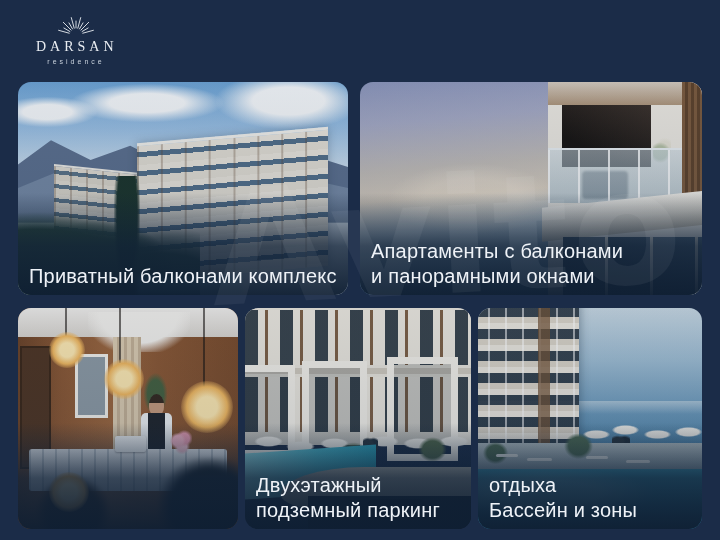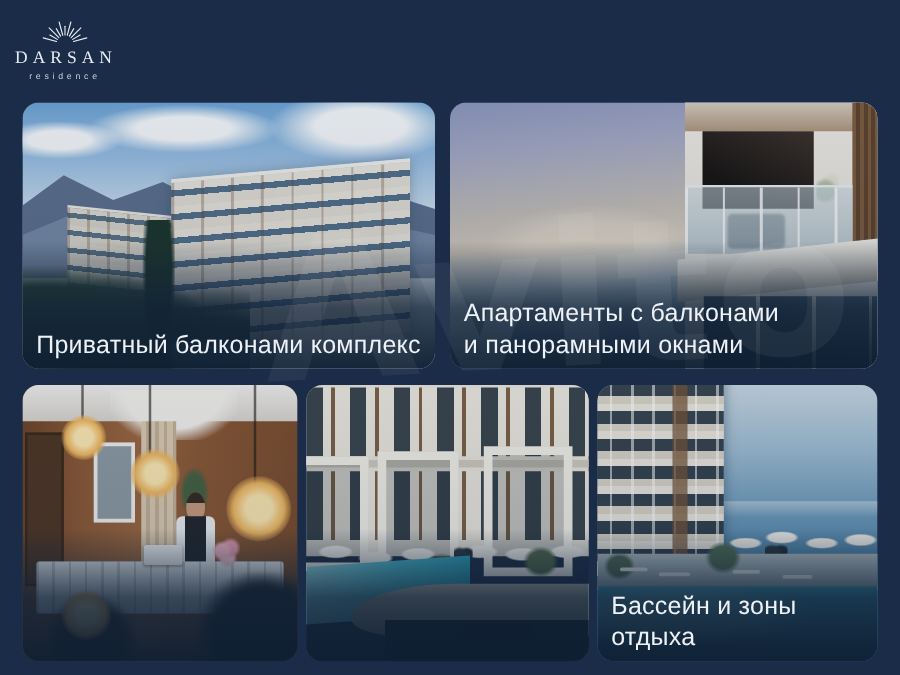--- a/index.html
+++ b/index.html
@@ -2,21 +2,21 @@
 <html><head>
 <meta charset="utf-8">
 <style>
   html,body{margin:0;padding:0;background:#0e1726;}
   .slide{
     position:relative;width:720px;height:540px;overflow:hidden;
     background:#1b2c48;
     font-family:"Liberation Sans",sans-serif;
   }
   
-  .logo{position:absolute;left:12px;top:8px;width:80px;text-align:center;color:#e9edf2;}
+  .logo{position:absolute;left:36px;top:8px;width:80px;text-align:center;color:#e9edf2;}
   .logo svg{display:block;margin:0 auto;}
   .brand-name{font-family:"Liberation Serif",serif;font-size:14px;letter-spacing:4px;margin-top:1px;}
   .brand-sub{font-size:7px;letter-spacing:3px;margin-top:3px;color:#c9d2dd;text-transform:lowercase;}
   .title{
     position:absolute;left:185px;right:20px;top:20px;margin:0;text-align:center;
     font-family:"Liberation Serif",serif;font-weight:400;font-size:27px;
     letter-spacing:1.5px;color:#edf1f6;
   }
   
   .watermark{
@@ -279,20 +279,24 @@
       <div class="ly d-shrub d-s1"></div>
       <div class="ly d-shrub d-s2"></div>
       <div class="ly d-people"></div>
       <div class="ly d-pool"></div>
       <div class="ly d-podium"></div>
       <div class="ly d-dark"></div>
       <div class="ly d-car"></div>
       <div class="tint"></div>
       <div class="scrim"></div>
     </div>
+    <figcaption class="caption">
+      <div>Двухэтажный</div>
+      <div>подземный паркинг</div>
+    </figcaption>
   </figure>
 
   <figure class="card card-e">
     <div class="photo">
       <div class="ly e-sky"></div>
       <div class="ly e-haze"></div>
       <div class="ly e-bld"></div>
       <div class="ly e-bcol"></div>
       <div class="ly e-umb e-u1"></div>
       <div class="ly e-umb e-u2"></div>
@@ -304,20 +308,20 @@
       <div class="ly e-shrub e-sh2"></div>
       <div class="ly e-lounger e-l1"></div>
       <div class="ly e-lounger e-l2"></div>
       <div class="ly e-lounger e-l3"></div>
       <div class="ly e-lounger e-l4"></div>
       <div class="ly e-pool"></div>
       <div class="tint"></div>
       <div class="scrim"></div>
     </div>
     <figcaption class="caption">
+      <div>отдыха</div>
       <div>Бассейн и зоны</div>
-      <div>отдыха</div>
     </figcaption>
   </figure>
 
   <div class="watermark">Avito</div>
 
 </div>
 
 </body></html>

